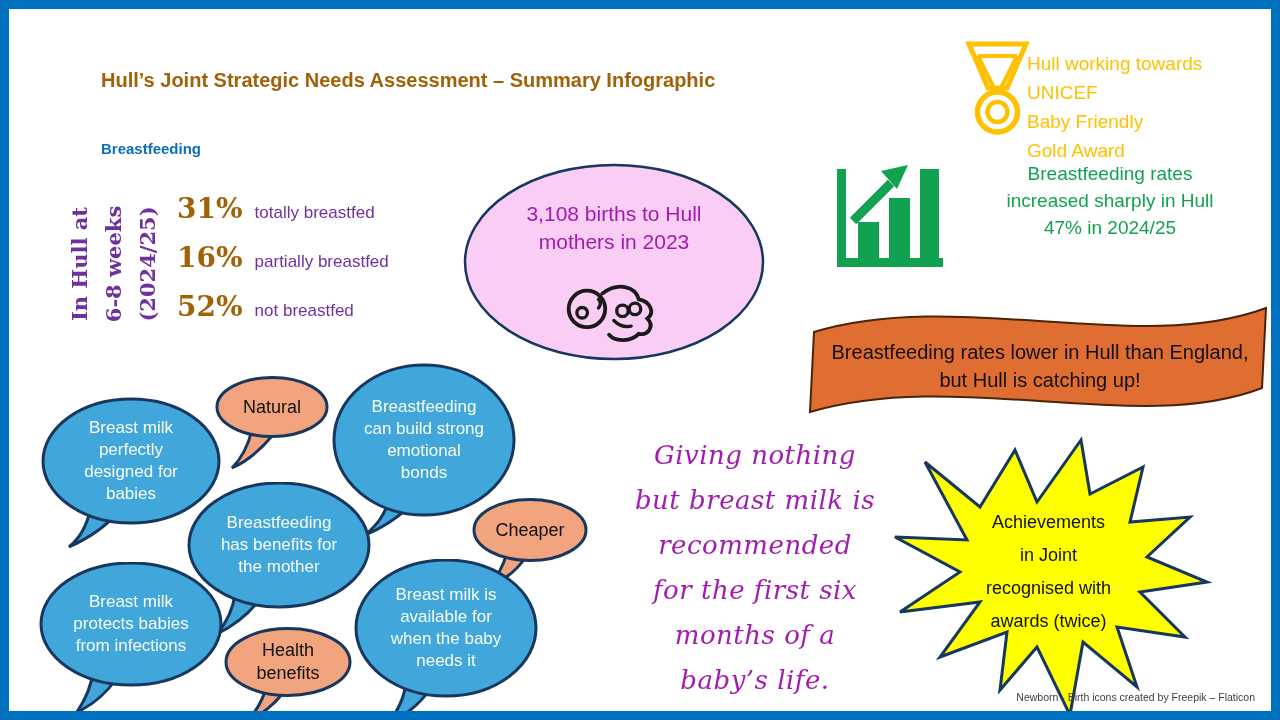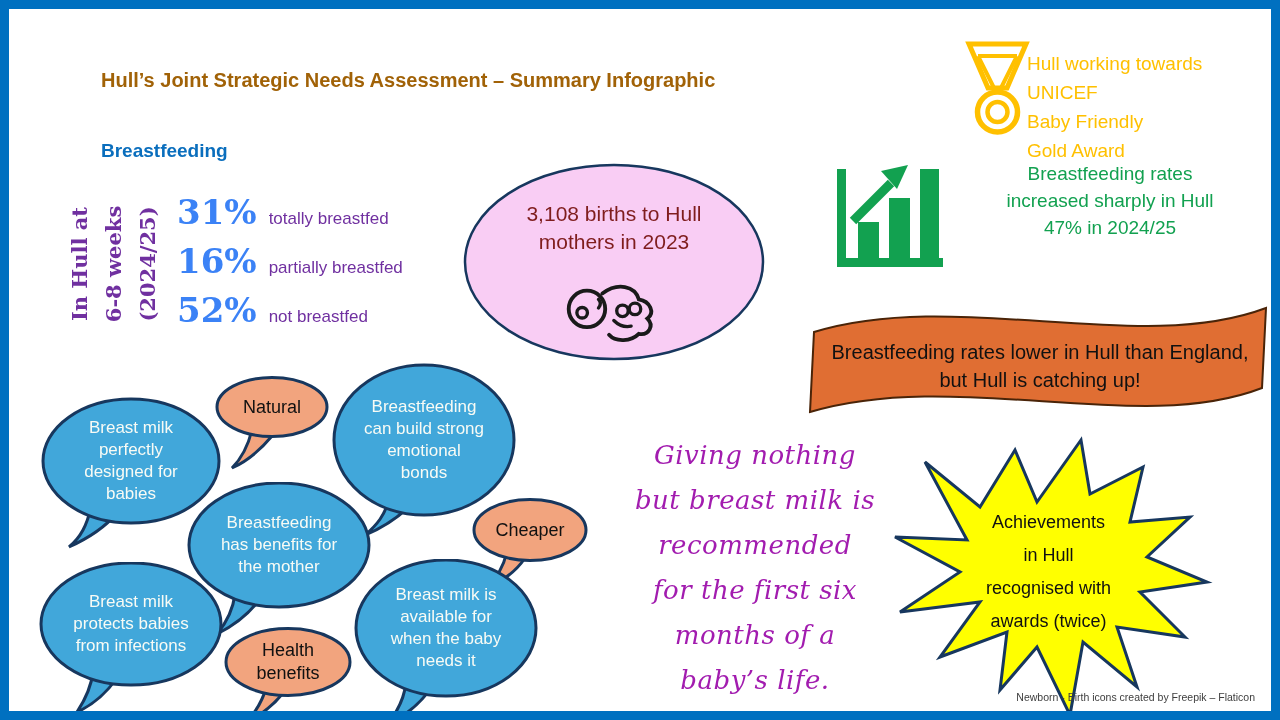--- a/index.html
+++ b/index.html
@@ -3,41 +3,41 @@
 <meta charset="utf-8">
 <style>
   html,body{margin:0;padding:0;background:#e8e8e8;}
   .canvas{
     position:relative; width:1280px; height:720px; box-sizing:border-box;
     background:#ffffff; border:9px solid #0070C0; overflow:hidden;
     font-family:"Liberation Sans", sans-serif;
   }
   .abs{position:absolute;}
   .title{left:92px; top:60px; font-size:20px; font-weight:bold; color:#a16207;}
-  .subtitle{left:92px; top:131px; font-size:19px; font-weight:bold; color:#0A6EBD;}
+  .subtitle{left:92px; top:131px; font-size:15px; font-weight:bold; color:#0A6EBD;}
 
   
   .vlabel{left:50px; top:180px; width:112px; height:150px;}
   .vlabel-inner{
     position:absolute; left:50%; top:50%; width:160px; height:104px;
     transform:translate(-50%,-50%) rotate(-90deg);
     font-family:"DejaVu Serif", serif; font-weight:bold; font-size:21px;
     line-height:34px; color:#7030A0; text-align:center; white-space:nowrap;
   }
   
   .stats{left:168px; top:183px; width:300px;}
   .stat-row{display:flex; align-items:baseline; gap:12px; height:49px;}
-  .stat-value{font-family:"DejaVu Serif", serif; font-weight:900; font-size:34px; color:#3b82f6;}
+  .stat-value{font-family:"DejaVu Serif", serif; font-weight:900; font-size:28px; color:#a16207;}
   .stat-label{font-size:17px; color:#7030A0;}
 
   
   .births{left:453px; top:153px; width:304px; height:200px;}
   .births-text{
     position:absolute; left:27px; top:38px; width:250px; text-align:center;
-    font-size:21px; line-height:28px; color:#7f1d1d;
+    font-size:21px; line-height:28px; color:#a21caf;
   }
   
   .award-text{
     left:1018px; top:40px; width:250px; text-align:left;
     font-size:19px; line-height:29px; color:#FFC000;
   }
   
   .rates-text{
     left:935px; top:151px; width:332px; text-align:center;
     font-size:19px; line-height:27px; color:#12A150;
@@ -227,21 +227,21 @@
     <div>months of a</div>
     <div>baby’s life.</div>
   </div>
 
   <div class="abs star">
     <svg width="332" height="287" viewBox="0 0 332 287">
       <polygon points="40,30 95,75 130,18 152,70 196,8 205,62 258,35 245,90 305,85 262,125 322,150 255,160 300,205 232,195 252,255 198,210 185,283 152,215 115,258 122,200 55,225 95,170 15,180 75,140 10,105 82,108" fill="#FFFF00" stroke="#17375E" stroke-width="3" stroke-linejoin="miter"></polygon>
     </svg>
     <div class="star-text">
       <div>Achievements</div>
-      <div>in Hull</div>
+      <div>in Joint</div>
       <div>recognised with</div>
       <div>awards (twice)</div>
     </div>
   </div>
 
   <div class="abs attribution">Newborn - Birth icons created by Freepik – Flaticon</div>
 
 </div>
 
 </body></html>

